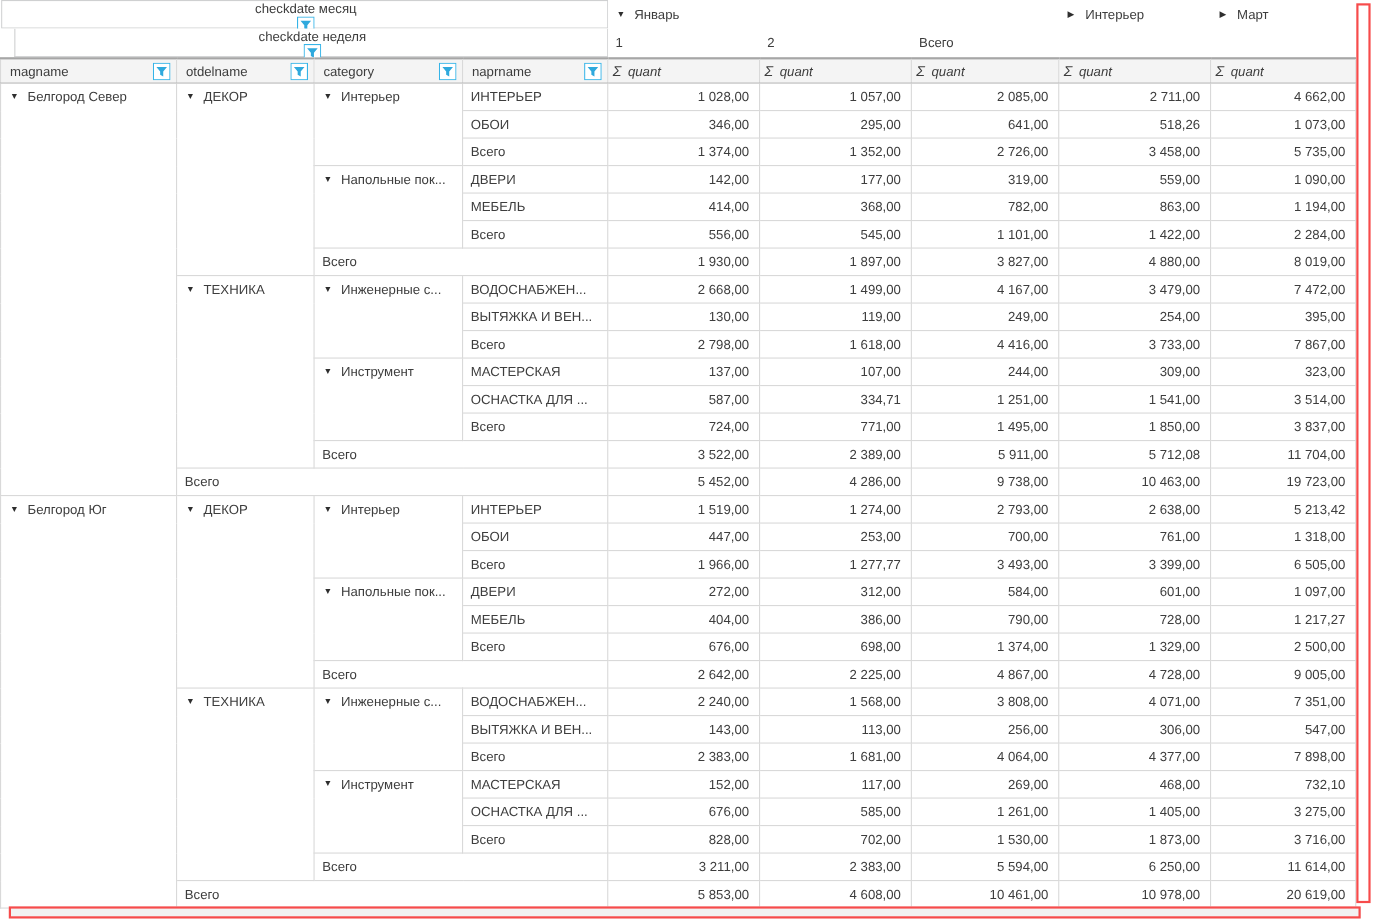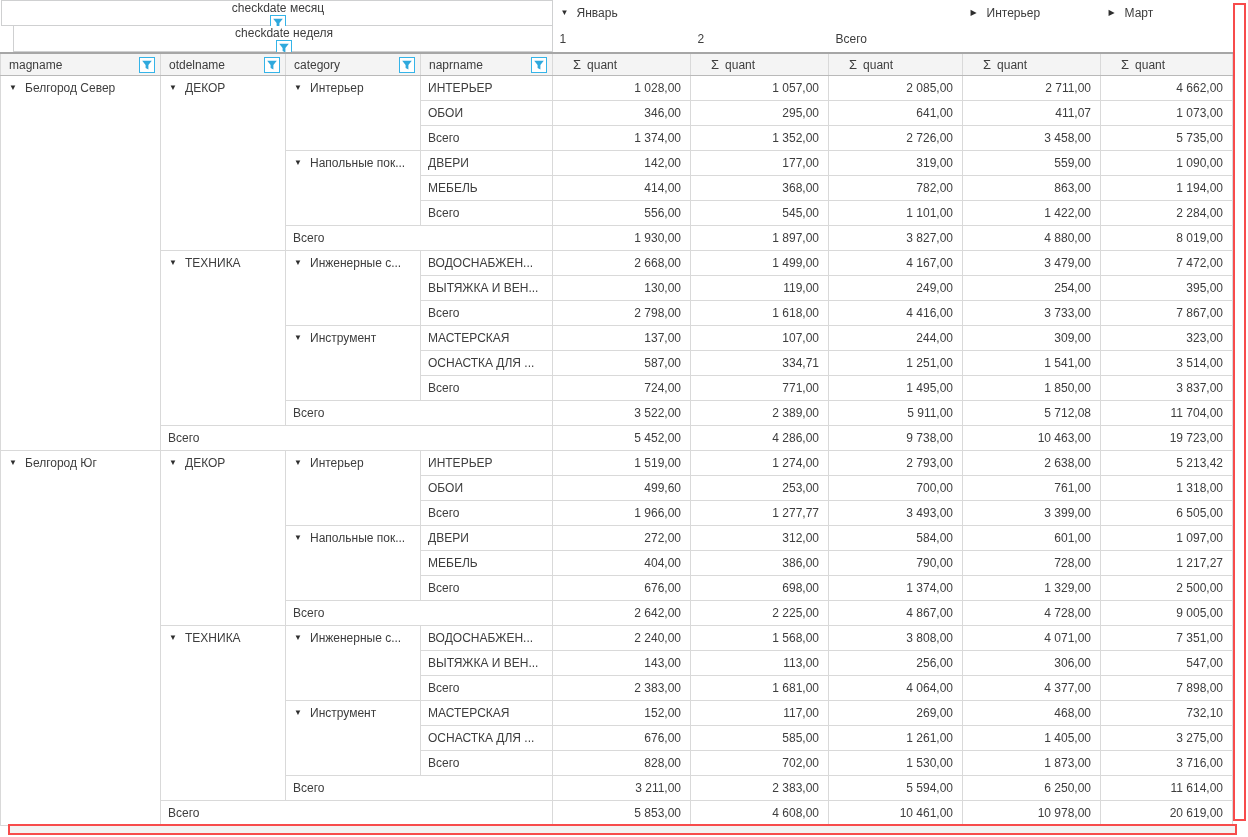--- a/index.html
+++ b/index.html
@@ -15,21 +15,21 @@
   tr.chip-row td{border:none;background:#fff;height:26px;}
   .chip{box-sizing:border-box;height:26px;border:1px solid #cfd0d1;display:flex;align-items:center;justify-content:space-between;padding:0 5px 0 8px;background:#fff;flex-direction:column;}
   .chip.chip-b{margin-left:12px;border-top:none;}
   td.mh{border:1px solid var(--grid);background:#fff;height:26px;}
   td.mh .grp{padding-top:0;}
   td.mh-merged{vertical-align:top;}
   td.mh-merged .grp{padding-top:6px;}
   td.sub{border:1px solid var(--grid);background:#fff;height:26px;padding-left:7px;}
   tr.field-row td{background:var(--hdrbg);height:21px;border-top:2px solid var(--sep);border-bottom:1px solid #b9b9b9;border-right:1px solid var(--grid);border-left:1px solid var(--grid);}
   .fieldcell{display:flex;align-items:center;justify-content:space-between;padding:0 5px 0 8px;}
-  .sumcell{padding-left:20px;}
+  .sumcell{padding-left:4px;font-style:italic;}
   .sigma{font-size:13px;margin-right:6px;}
   
   tbody td{border-right:1px solid var(--grid);border-bottom:1px solid var(--grid);border-left:1px solid var(--grid);background:#fff;}
   tbody tr{height:25px;}
   td.gcell{vertical-align:top;}
   .grp{display:flex;align-items:center;padding:5px 4px 0 8px;}
   .tri{width:16px;font-size:8px;color:#2e2e2e;flex:0 0 16px;transform:translateY(-1px);}
   td.lbl{padding-left:7px;}
   td.num{text-align:right;padding-right:9px;}
   
@@ -166,21 +166,21 @@
           <td class="num">1 057,00</td>
           <td class="num">2 085,00</td>
           <td class="num">2 711,00</td>
           <td class="num">4 662,00</td>
         </tr>
         <tr>
           <td class="lbl">ОБОИ</td>
           <td class="num">346,00</td>
           <td class="num">295,00</td>
           <td class="num">641,00</td>
-          <td class="num">411,07</td>
+          <td class="num">518,26</td>
           <td class="num">1 073,00</td>
         </tr>
         <tr>
           <td class="lbl tot">Всего</td>
           <td class="num">1 374,00</td>
           <td class="num">1 352,00</td>
           <td class="num">2 726,00</td>
           <td class="num">3 458,00</td>
           <td class="num">5 735,00</td>
         </tr>
@@ -325,21 +325,21 @@
           </td>
           <td class="lbl">ИНТЕРЬЕР</td>
           <td class="num">1 519,00</td>
           <td class="num">1 274,00</td>
           <td class="num">2 793,00</td>
           <td class="num">2 638,00</td>
           <td class="num">5 213,42</td>
         </tr>
         <tr>
           <td class="lbl">ОБОИ</td>
-          <td class="num">499,60</td>
+          <td class="num">447,00</td>
           <td class="num">253,00</td>
           <td class="num">700,00</td>
           <td class="num">761,00</td>
           <td class="num">1 318,00</td>
         </tr>
         <tr>
           <td class="lbl tot">Всего</td>
           <td class="num">1 966,00</td>
           <td class="num">1 277,77</td>
           <td class="num">3 493,00</td>

